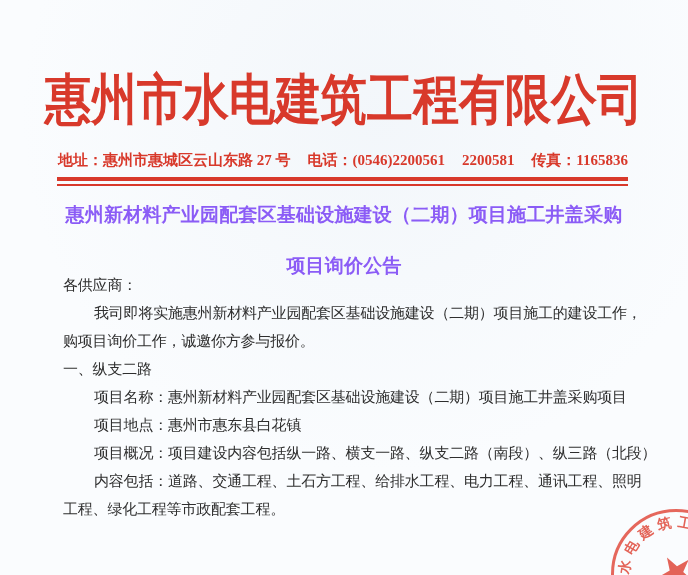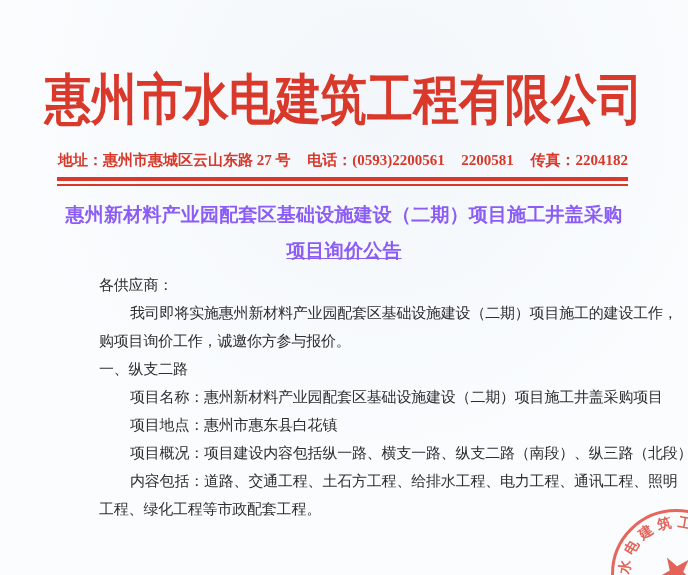--- a/index.html
+++ b/index.html
@@ -41,28 +41,28 @@
     border-top:4px solid var(--red);
   }
   .rule.thick{top:177px;}
   .rule.thin{top:184px;border-top-width:2px;}
   .doc-title{
     position:absolute;top:202px;left:0;right:0;
     text-align:center;font-weight:bold;
     font-size:19px;color:#8b5cf6;
     letter-spacing:0.2px;
   }
-  .doc-title .t2{margin-top:10px;text-decoration:underline;}
+  .doc-title .t2{margin-top:25px;}
   .body-text{
     position:absolute;top:271px;left:63px;width:566px;
     font-size:15px;line-height:28px;
     letter-spacing:-0.2px;
     color:var(--ink);
   }
-  .bline{white-space:nowrap;margin-left:36px;}
+  .bline{white-space:nowrap;}
   .bline.ind{text-indent:31px;}
   
   .company-seal{
     position:absolute;left:676px;top:574px;width:0;height:0;
   }
   .seal-ring{
     position:absolute;left:-65px;top:-65px;width:130px;height:130px;
     border:3px solid var(--seal-red);
     border-radius:50%;
     opacity:0.9;
@@ -83,23 +83,23 @@
 </style>
 </head>
 <body>
 
 <div class="page">
 
   <div class="company-name">惠州市水电建筑工程有限公司</div>
 
   <div class="contact-line">
     <span>地址：惠州市惠城区云山东路 27 号</span>
-    <span>电话：(0593)2200561</span>
+    <span>电话：(0546)2200561</span>
     <span>2200581</span>
-    <span>传真：2204182</span>
+    <span>传真：1165836</span>
   </div>
 
   <div class="rule thick"></div>
   <div class="rule thin"></div>
 
   <div class="doc-title">
     <div class="t1">惠州新材料产业园配套区基础设施建设（二期）项目施工井盖采购</div>
     <div class="t2">项目询价公告</div>
   </div>
 

